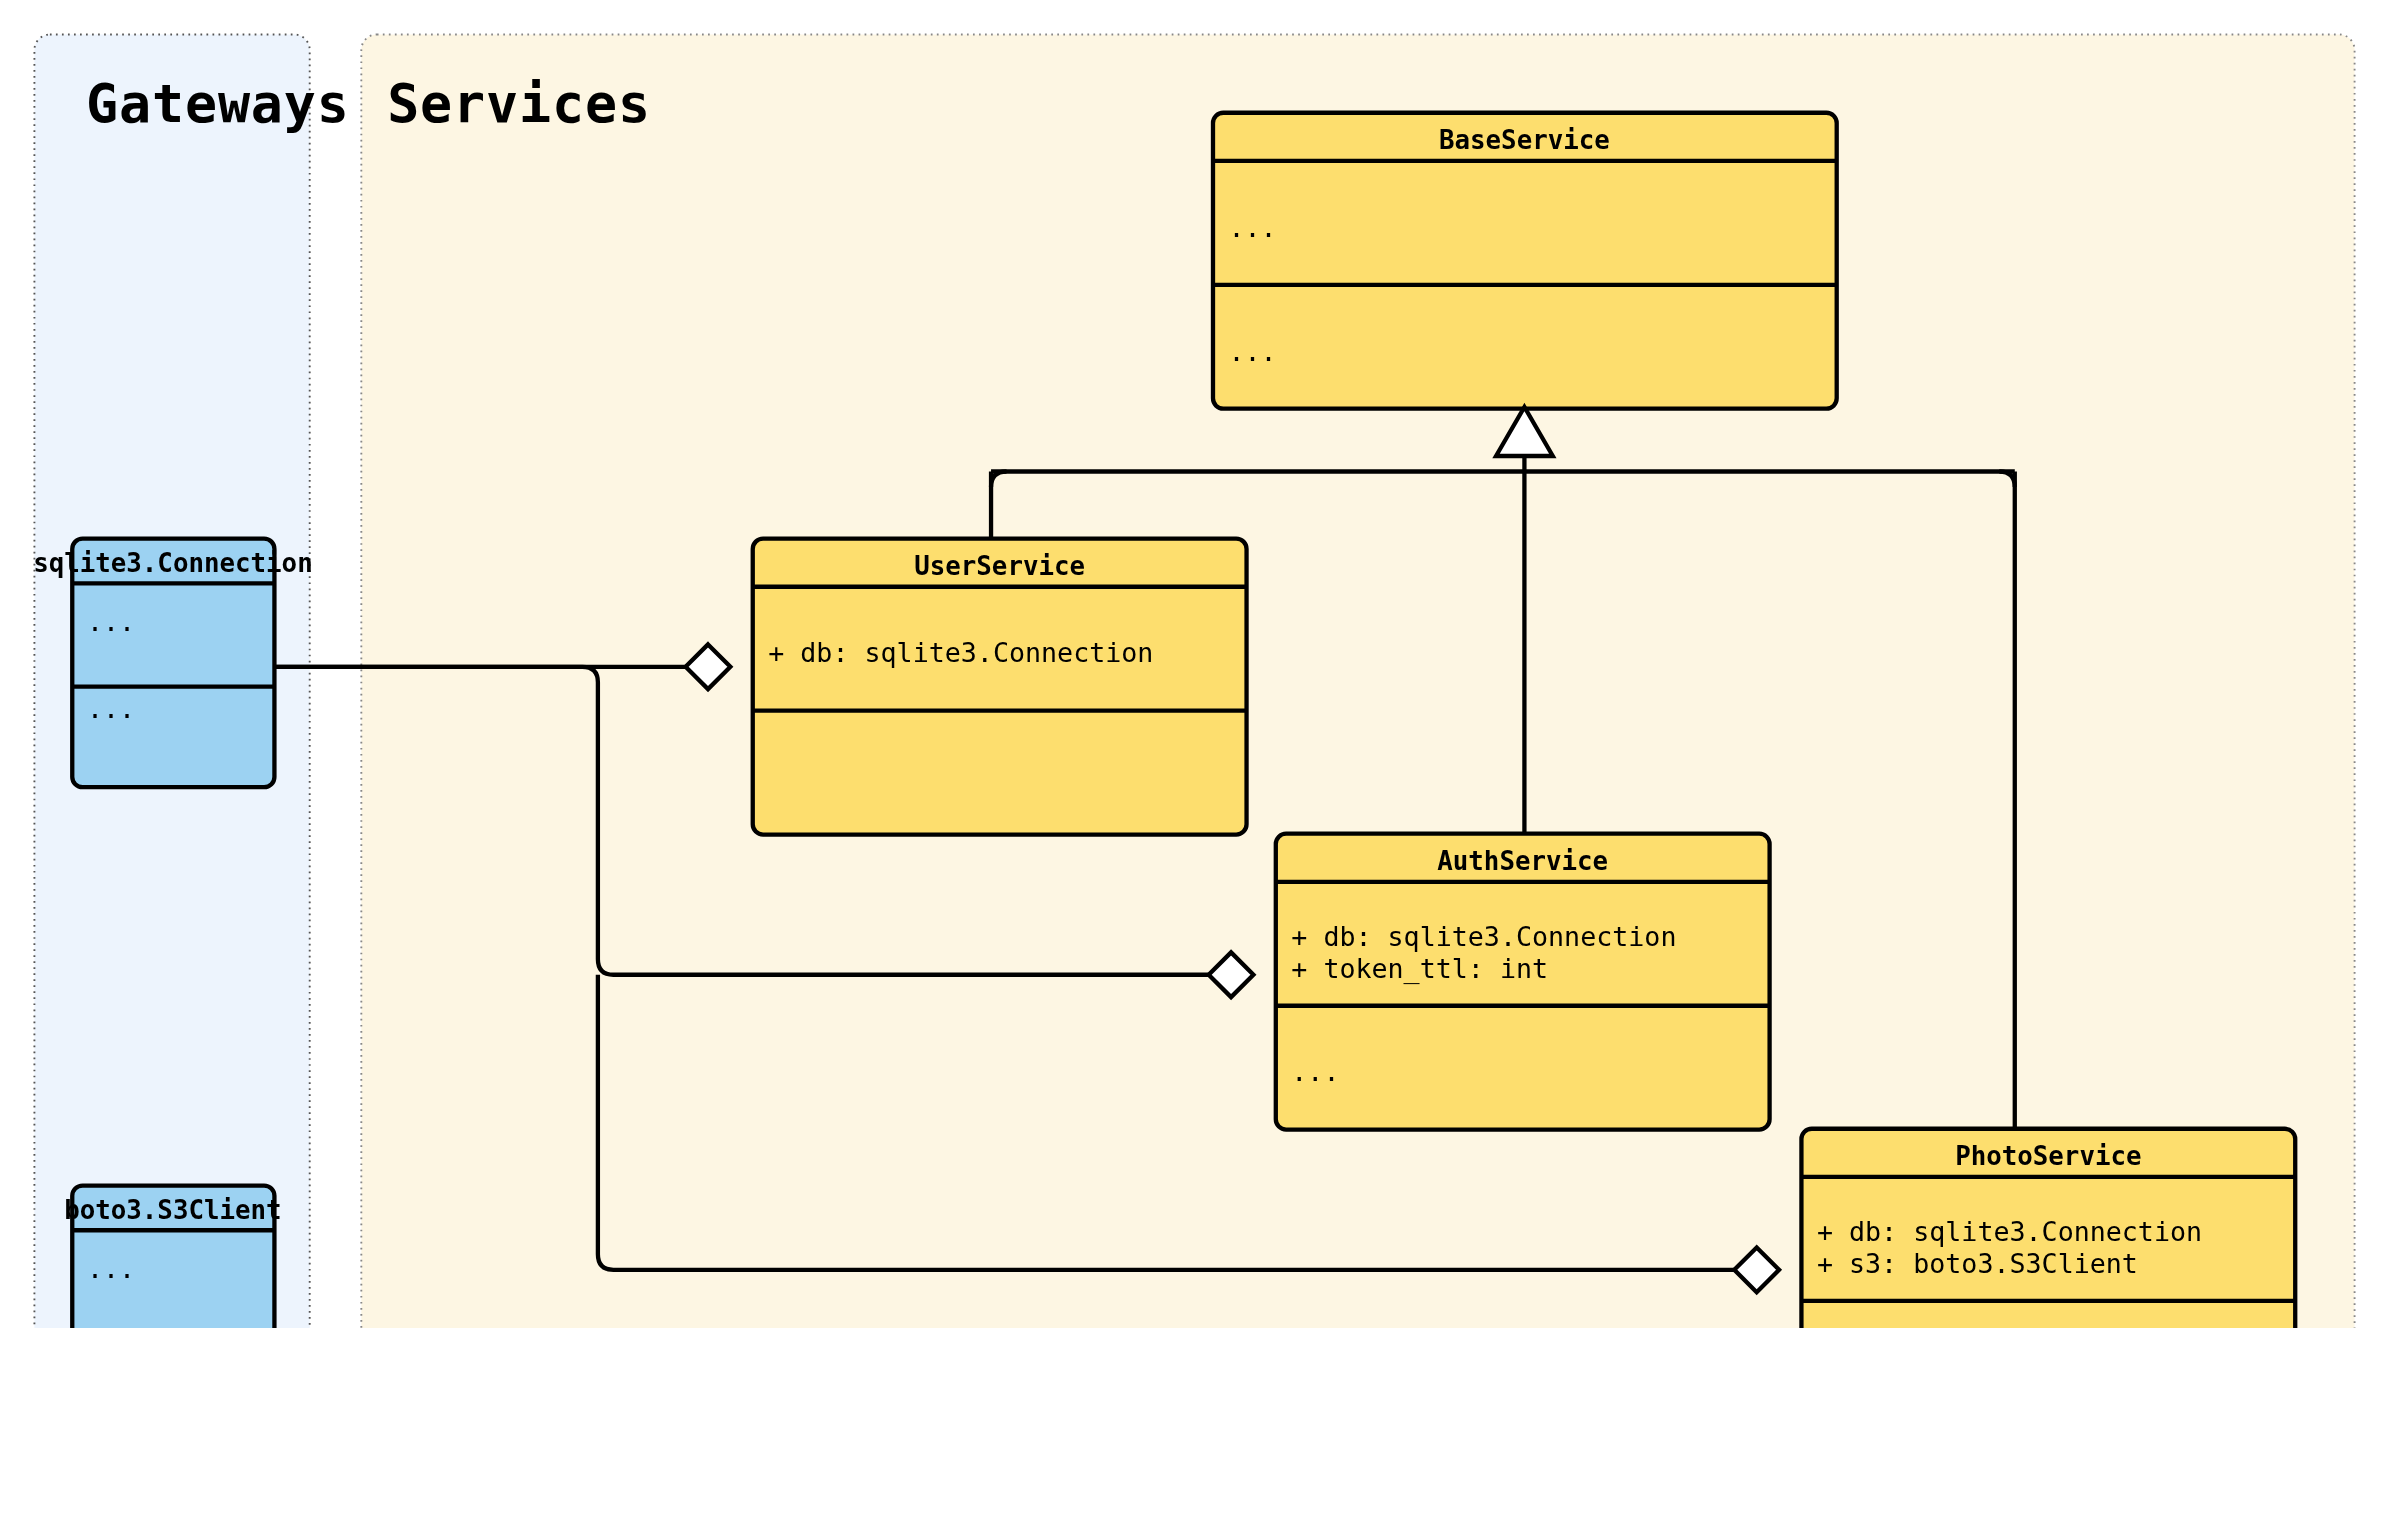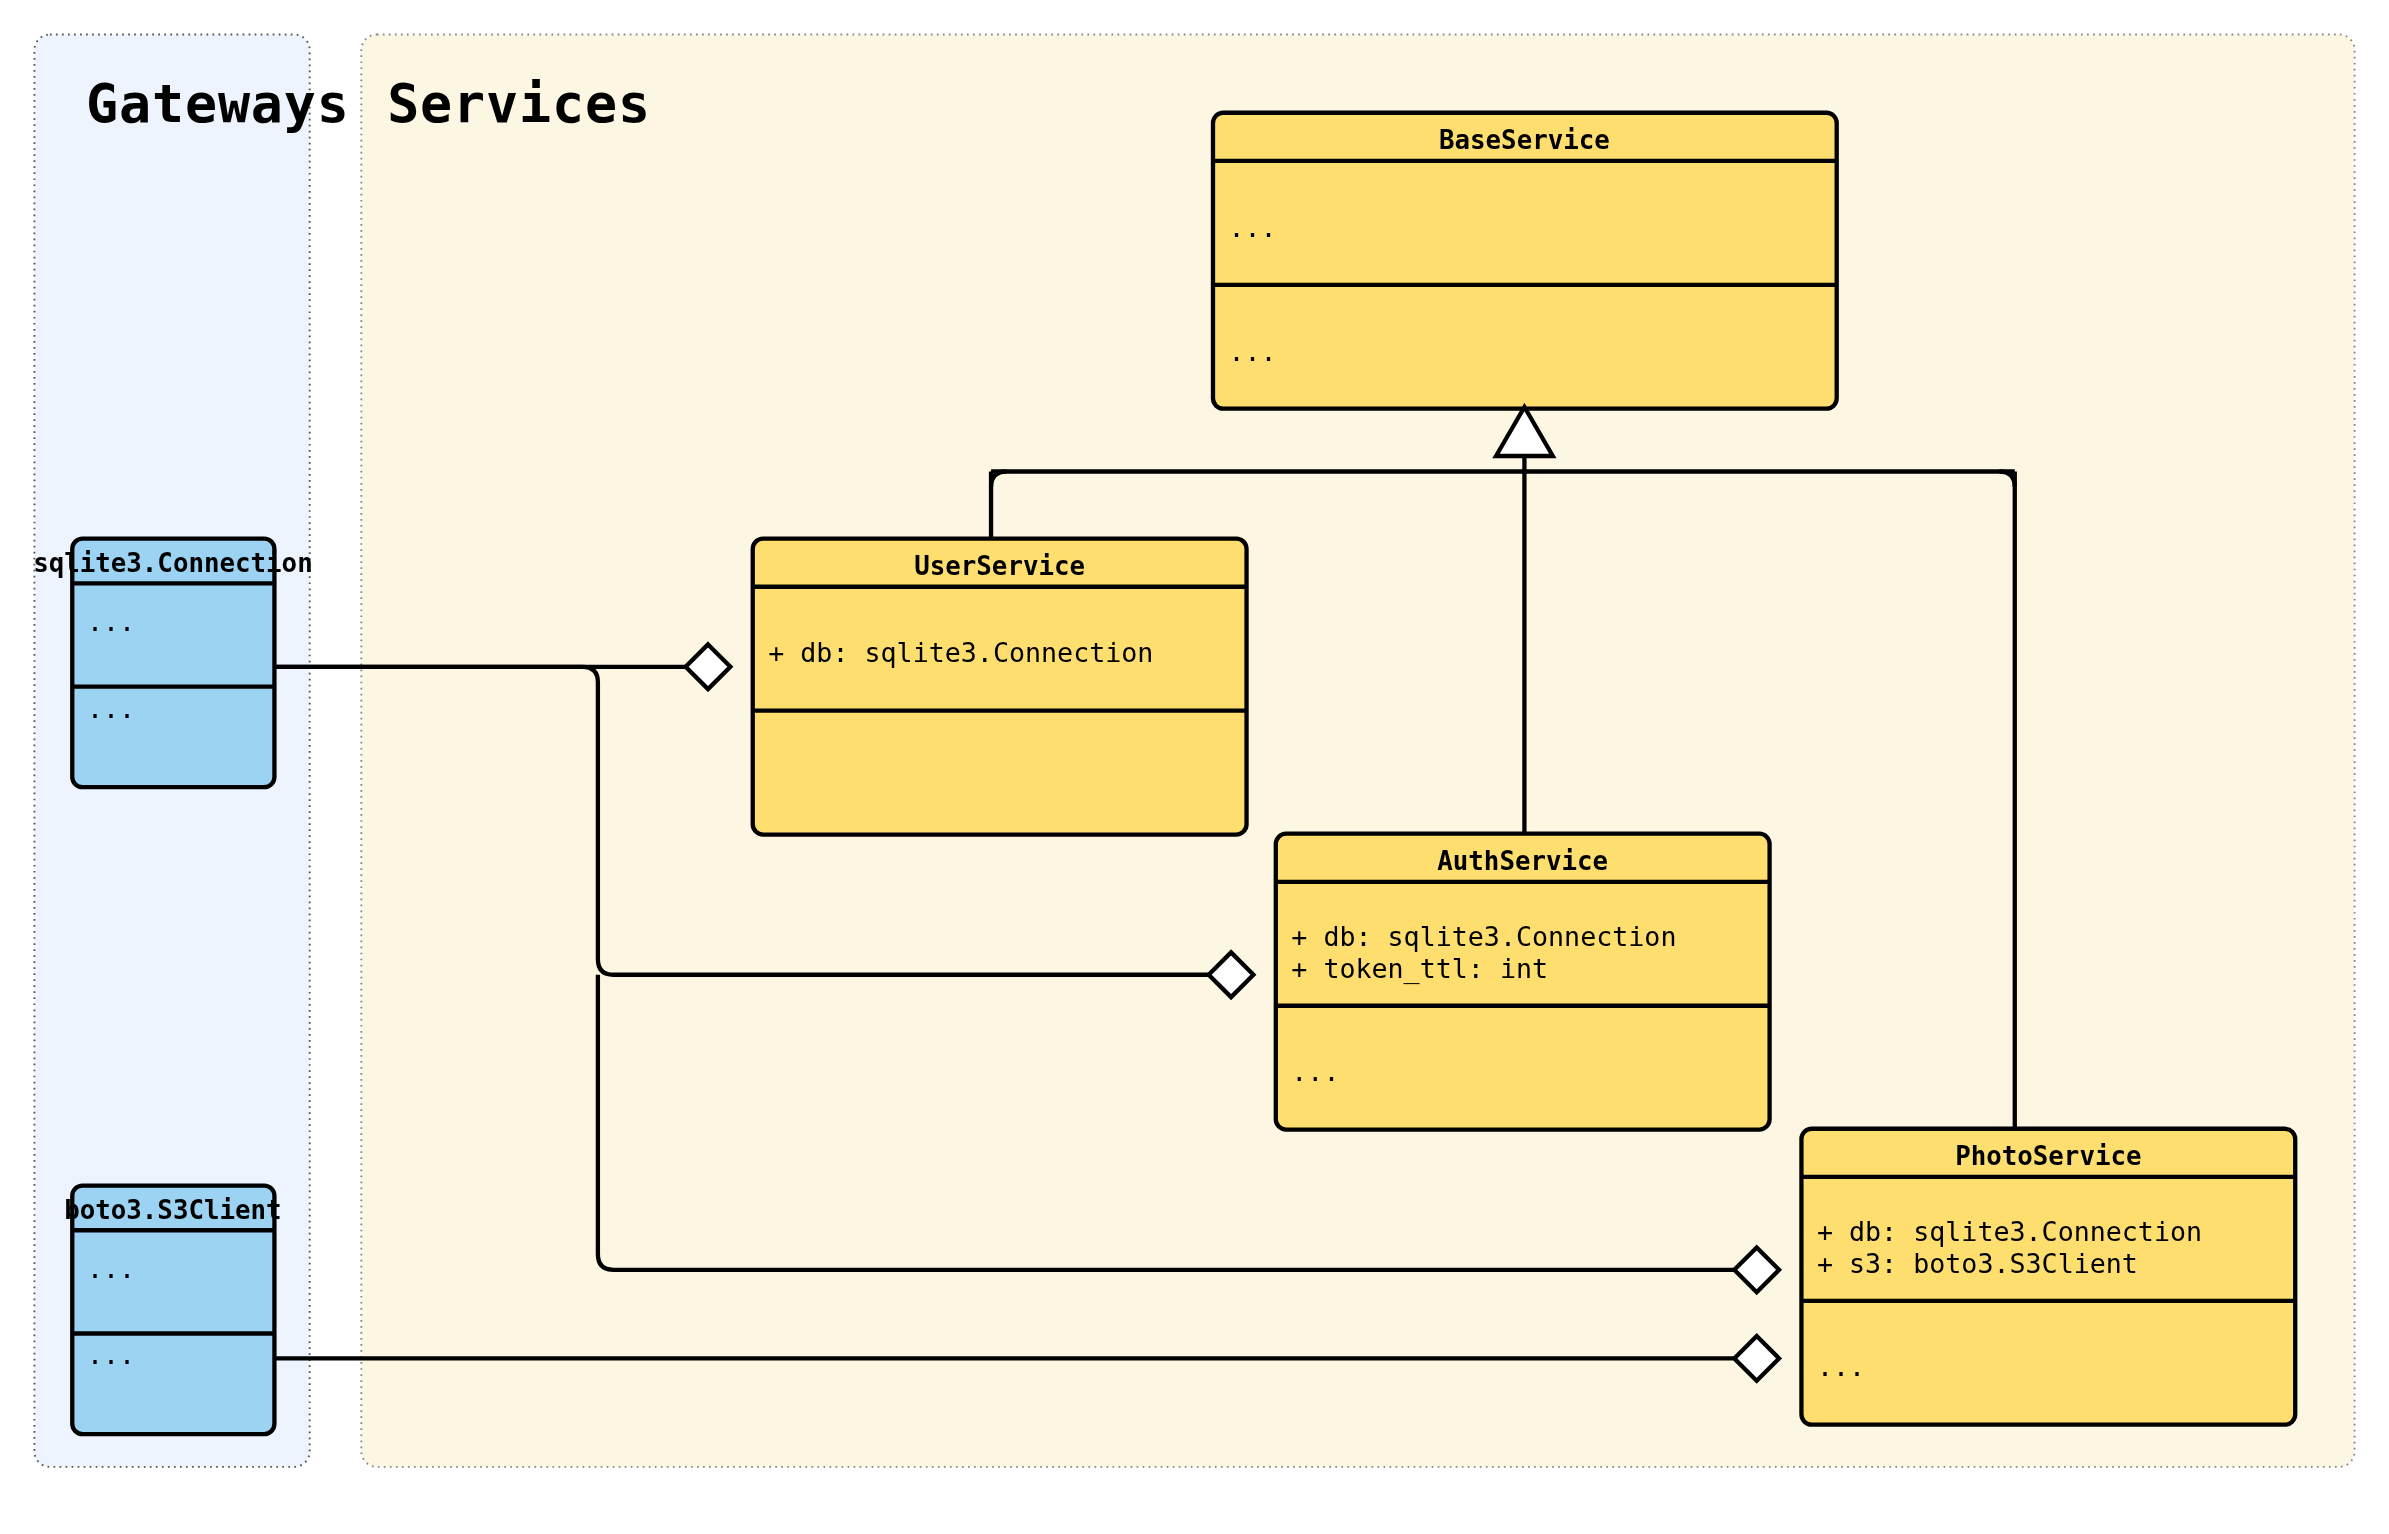--- a/index.html
+++ b/index.html
@@ -6,21 +6,21 @@
     margin: 0;
     padding: 0;
     background: #ffffff;
   }
   body {
     font-family: "DejaVu Sans Mono", "Liberation Mono", monospace;
   }
   #stage {
     position: relative;
     width: 2389px;
-    height: 1534px;
+    height: 1328px;
     background: #ffffff;
     overflow: hidden;
     border-radius: 7px;
   }
   svg.layer {
     position: absolute;
     left: 0;
     top: 0;
     width: 2389px;
     height: 1534px;

